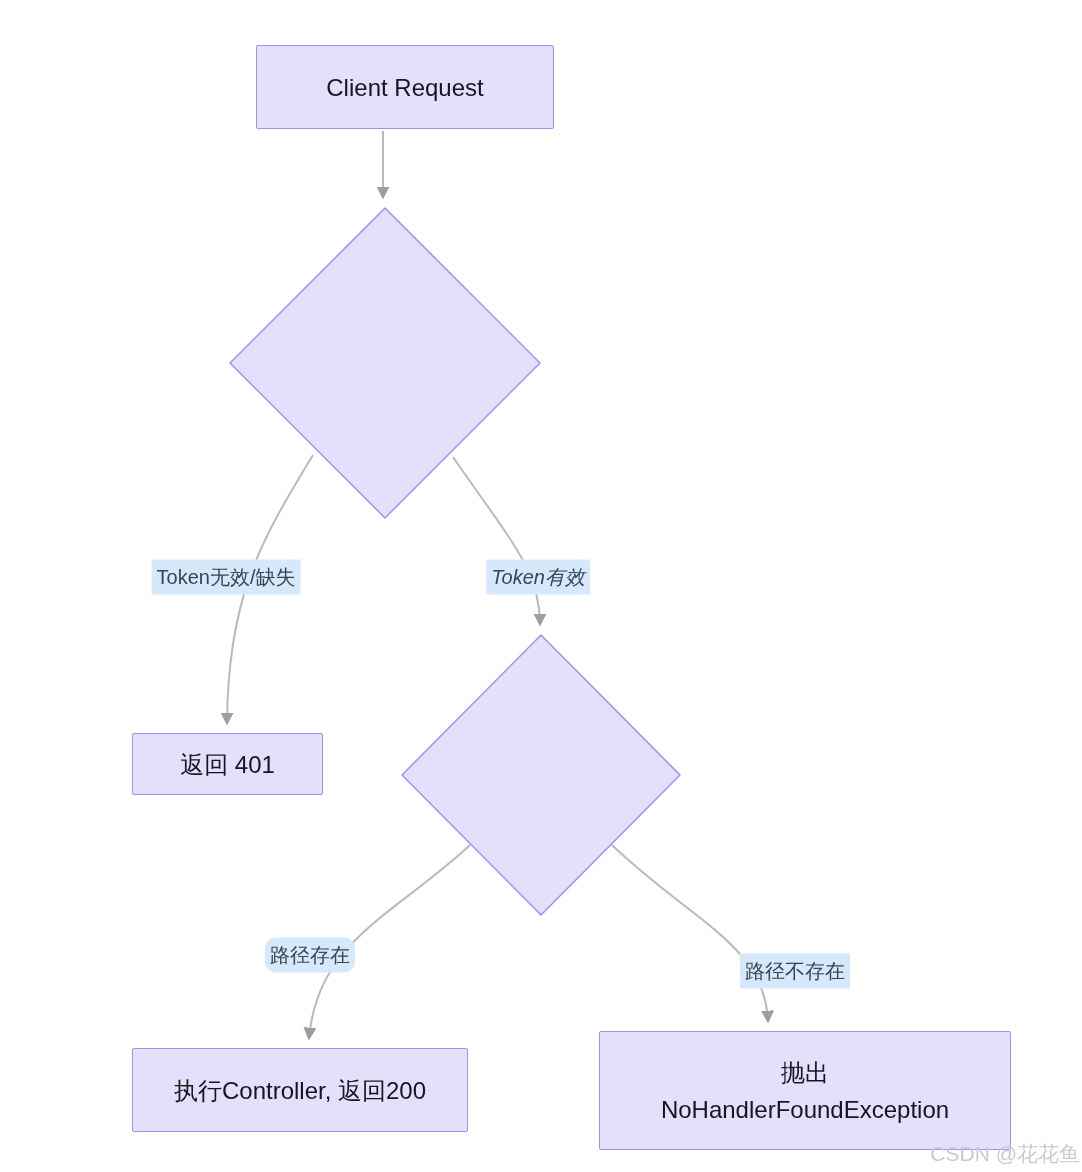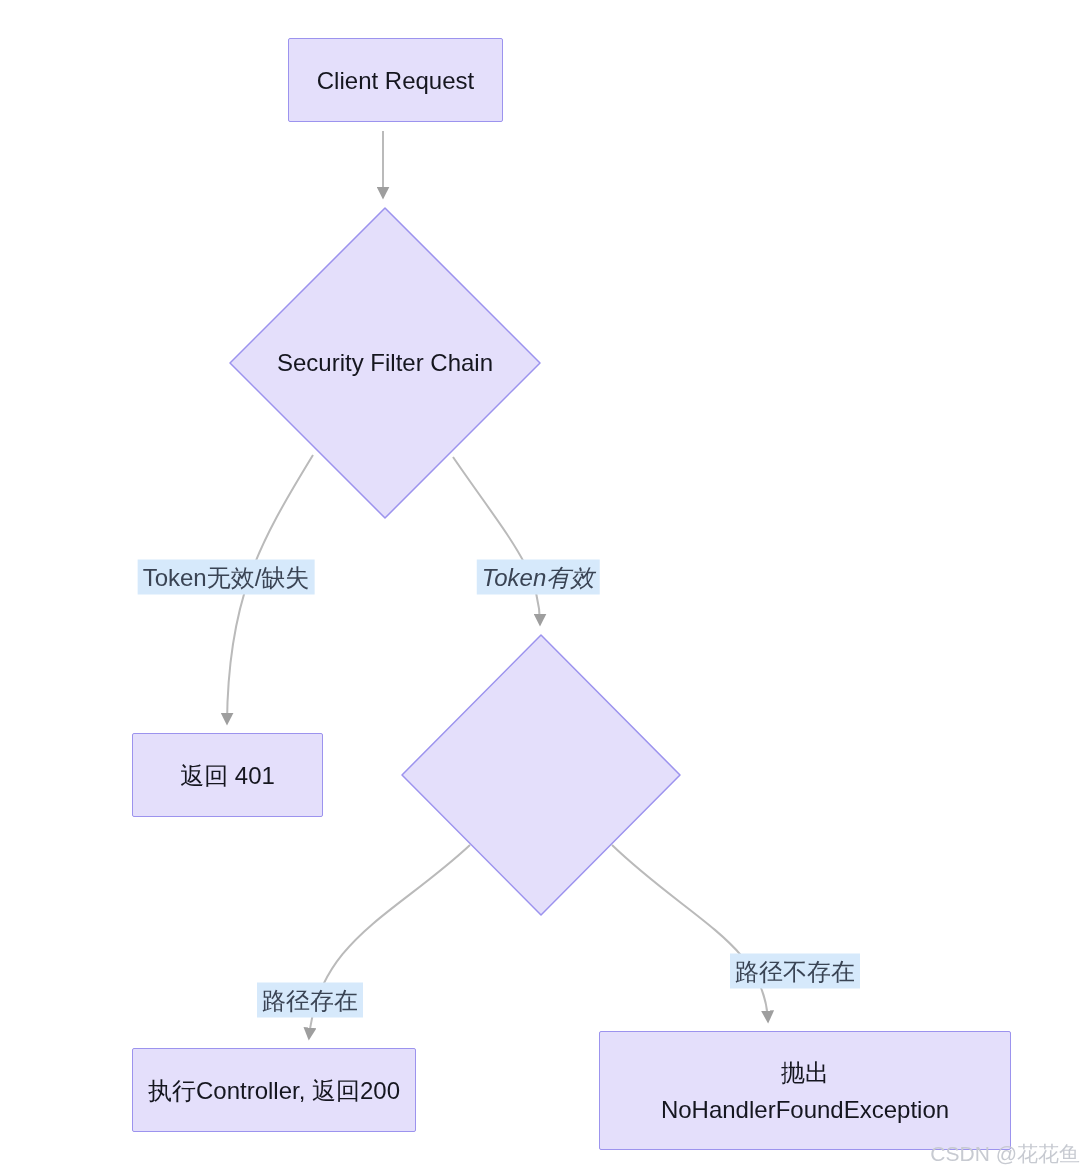--- a/index.html
+++ b/index.html
@@ -64,21 +64,21 @@
     text-align:center;
     color:var(--node-text);
     font-size:24px;
     pointer-events:none;
   }
   .edge-label{
     position:absolute;
     transform:translate(-50%,-50%);
     background:var(--edge-label-bg);
     color:var(--edge-label-text);
-    font-size:24px;
+    font-size:20px;
     line-height:31px;
     padding:2px 5px;
     white-space:nowrap;
   }
   .watermark{
     position:absolute;
     right:2px;
     bottom:4px;
     color:var(--watermark);
     font-size:21px;
@@ -105,35 +105,34 @@
 
     <path class="edge-path" marker-end="url(#arrow)" d="M470,845 C395,915 318,940 309,1038"></path>
 
     <path class="edge-path" marker-end="url(#arrow)" d="M612,845 C690,920 765,945 768,1021"></path>
 
     <polygon class="diamond-shape" points="385,208 540,363 385,518 230,363"></polygon>
 
     <polygon class="diamond-shape" points="541,635 680,775 541,915 402,775"></polygon>
   </svg>
 
-  <div class="node-rect" style="left:256px;top:38px;width:215px;height:84px;margin-left:32px;">Client Request</div>
-
-  <div class="diamond-label" style="left:230px;top:208px;width:310px;height:310px;">Security Filter Chain</div>
+  <div class="node-rect" style="left:256px;top:45px;width:298px;height:84px;">Client Request</div>
 
 
-  <div class="node-rect" style="left:132px;top:733px;width:191px;height:84px;">返回 401</div>
 
-  <div class="node-rect" style="left:132px;top:1048px;width:284px;height:84px;">执行Controller, 返回200</div>
+  <div class="node-rect" style="left:132px;top:733px;width:191px;height:62px;">返回 401</div>
+
+  <div class="node-rect" style="left:132px;top:1048px;width:336px;height:84px;">执行Controller, 返回200</div>
 
   <div class="node-rect" style="left:567px;top:1031px;width:412px;height:119px;margin-left:32px;">抛出
 NoHandlerFoundException</div>
 
   <div class="edge-label" style="left:226px;top:577px;">Token无效/缺失</div>
 
   <div class="edge-label" style="left:538px;top:577px;font-style:italic;">Token有效</div>
 
-  <div class="edge-label" style="left:310px;top:1000px;">路径存在</div>
+  <div class="edge-label" style="left:310px;top:955px;border-radius:11px;">路径存在</div>
 
   <div class="edge-label" style="left:770px;top:971px;margin-left:25px;">路径不存在</div>
 
   <div class="watermark">CSDN @花花鱼</div>
 
 </div>
 
 </body></html>

